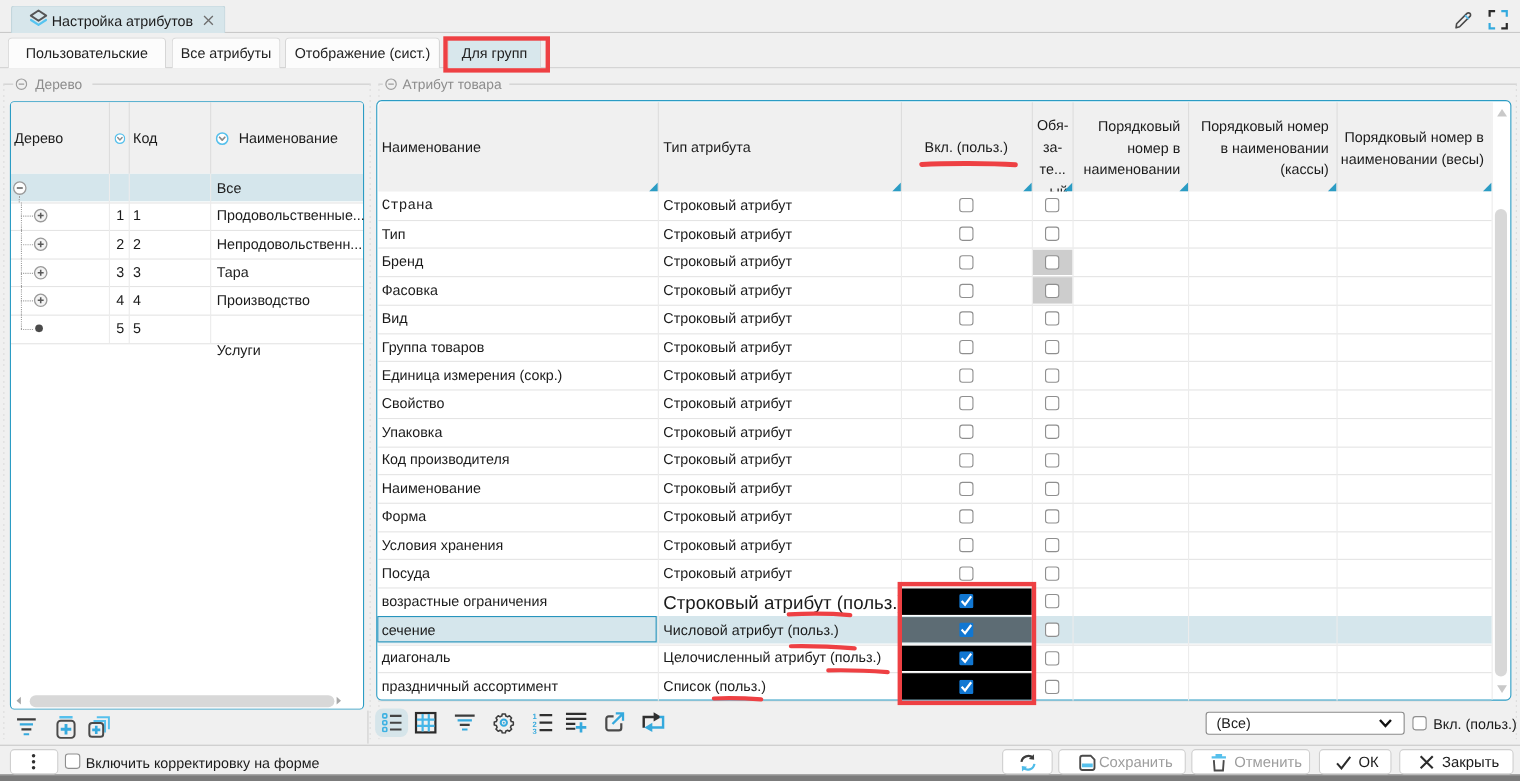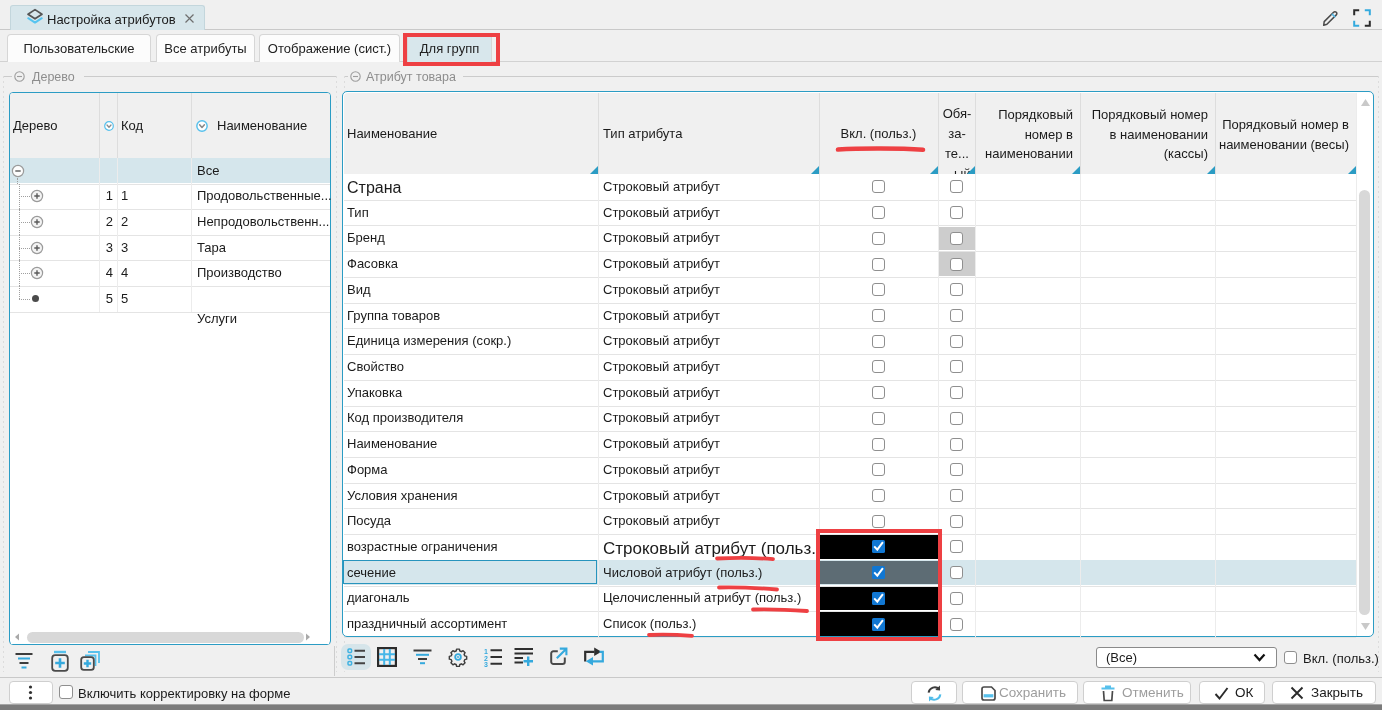--- a/index.html
+++ b/index.html
@@ -185,21 +185,21 @@
 <svg class="abs" style="left:1072px;top:166px;" width="8" height="8" viewBox="0 0 8 8">
     <path d="M8 0 L8 8 L0 8 Z" fill="#2b9cc4"></path>
   </svg>
 <svg class="abs" style="left:1207px;top:166px;" width="8" height="8" viewBox="0 0 8 8">
     <path d="M8 0 L8 8 L0 8 Z" fill="#2b9cc4"></path>
   </svg>
 <svg class="abs" style="left:1348px;top:166px;" width="8" height="8" viewBox="0 0 8 8">
     <path d="M8 0 L8 8 L0 8 Z" fill="#2b9cc4"></path>
   </svg>
 <div class="hline" style="left:344px;top:199.7px;width:1012px;"></div>
-<div class="abs" style="left:347px;top:178.9px;font-size:16px;white-space:nowrap;">Страна</div>
+<div class="abs" style="left:347px;top:178.9px;font-size:13px;white-space:nowrap;font-family:Liberation Mono, monospace;">Страна</div>
 <div class="abs" style="left:603px;top:178.9px;font-size:13px;white-space:nowrap;">Строковый атрибут</div>
 <div class="cb" style="left:872px;top:180.4px;"></div>
 <div class="cb" style="left:950px;top:180.4px;"></div>
 <div class="hline" style="left:344px;top:225.4px;width:1012px;"></div>
 <div class="abs" style="left:347px;top:204.6px;font-size:13px;white-space:nowrap;">Тип</div>
 <div class="abs" style="left:603px;top:204.6px;font-size:13px;white-space:nowrap;">Строковый атрибут</div>
 <div class="cb" style="left:872px;top:206.1px;"></div>
 <div class="cb" style="left:950px;top:206.1px;"></div>
 <div class="hline" style="left:344px;top:251.2px;width:1012px;"></div>
 <div class="abs" style="left:347px;top:230.3px;font-size:13px;white-space:nowrap;">Бренд</div>

